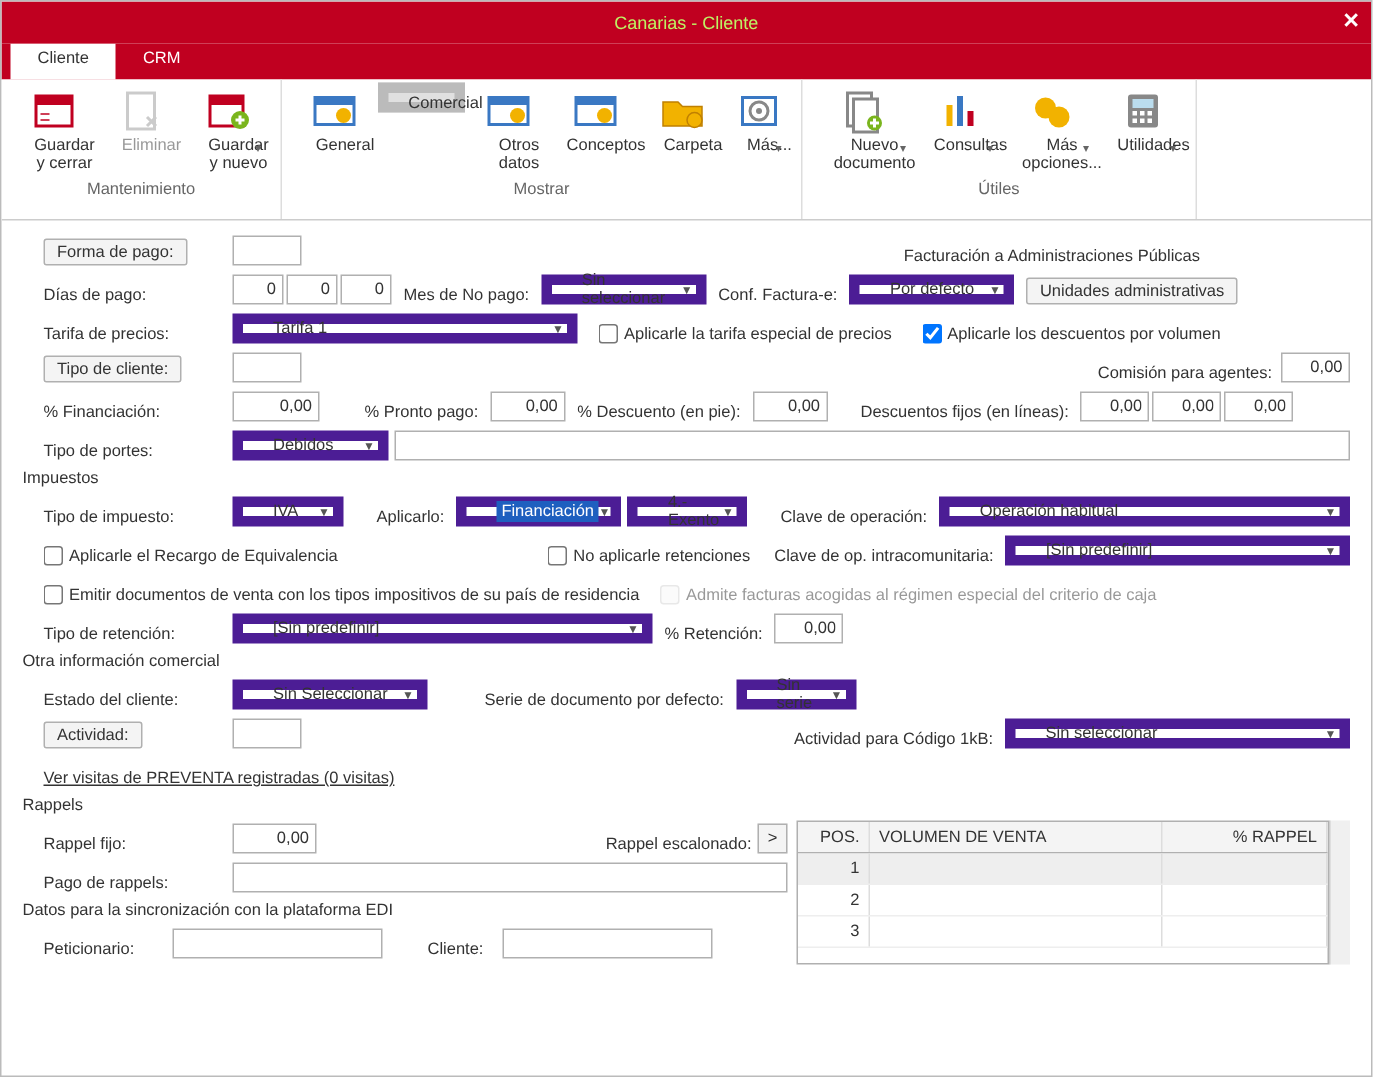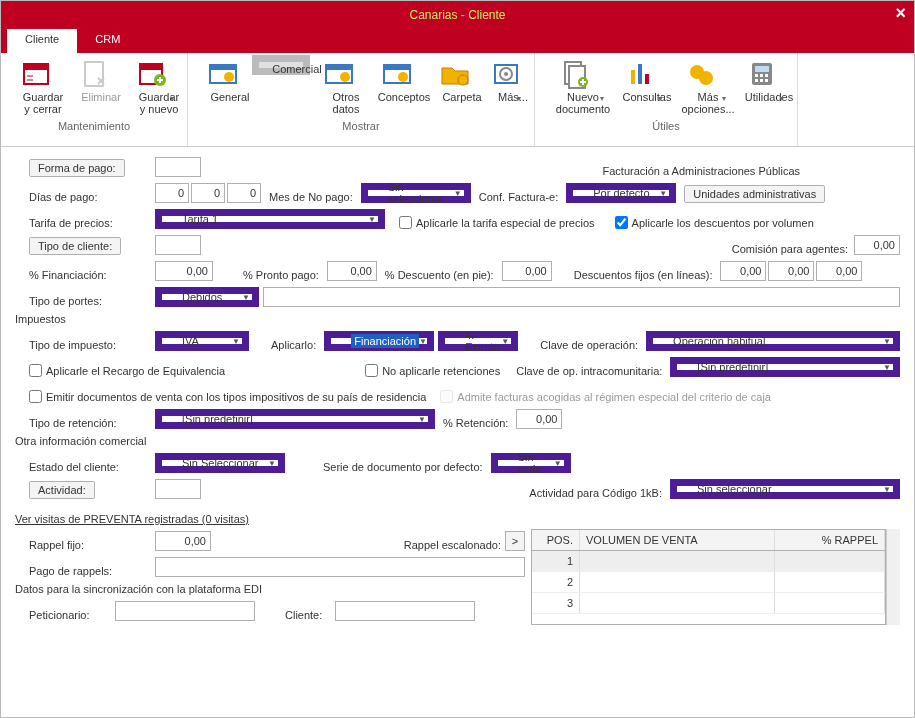--- a/index.html
+++ b/index.html
@@ -261,21 +261,21 @@
         <span>Debidos</span>
         <span class="ar">▼</span>
       </div>
  <input type="text" style="flex: 1 1 0%; margin-left: 4px;">
 </div>
 
 <div class="sect">Impuestos</div>
 
 <div class="row">
  <div class="lbl">Tipo de impuesto:</div>
- <div class="sel" style="width:94px">
+ <div class="sel" style="width:74px">
         <span>IVA</span>
         <span class="ar">▼</span>
       </div>
  <span class="lbl2" style="margin-left:14px">Aplicarlo:</span>
  <div class="sel" style="width:110px">
         <span class="hl" style="padding:1px 3px">Financiación</span>
         <span class="ar">▼</span>
       </div>
  <div class="sel" style="width:80px;margin-left:4px">
         <span>4.- Exento</span>
@@ -345,23 +345,24 @@
  <input type="text" style="width: 46px;">
  <div style="flex:1"></div>
  <span>Actividad para Código 1kB:</span>
  <div class="sel" style="width:230px;margin-left:8px">
         <span>Sin seleccionar</span>
         <span class="ar">▼</span>
       </div>
 </div>
 
 <div class="row">
- <span class="link" style="">Ver visitas de PREVENTA registradas (0 visitas)</span>
-</div>
-
+ <span class="link" style="margin-left:14px">Ver visitas de PREVENTA registradas (0 visitas)</span>
+</div>
+
+<div class="sect">Rappels</div>
 
 <div style="display:flex">
  <div style="width:510px">
   <div class="row">
    <div class="lbl">Rappel fijo:</div>
    <input type="text" class="num" style="width: 56px;" value="0,00">
    <div style="flex:1"></div>
    <span>Rappel escalonado:</span>
    <div class="sqbtn" style="margin-left:4px">&gt;</div>
   </div>

